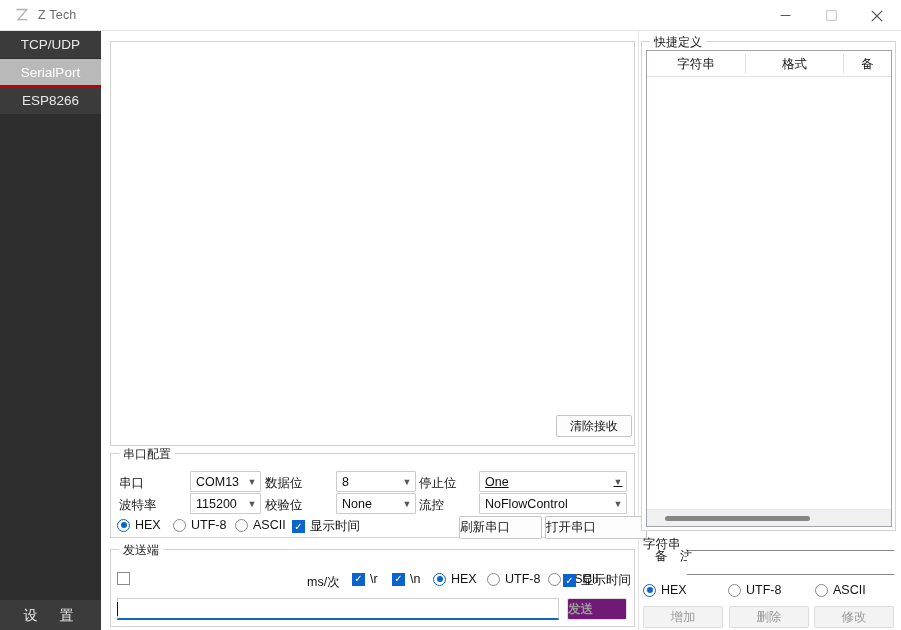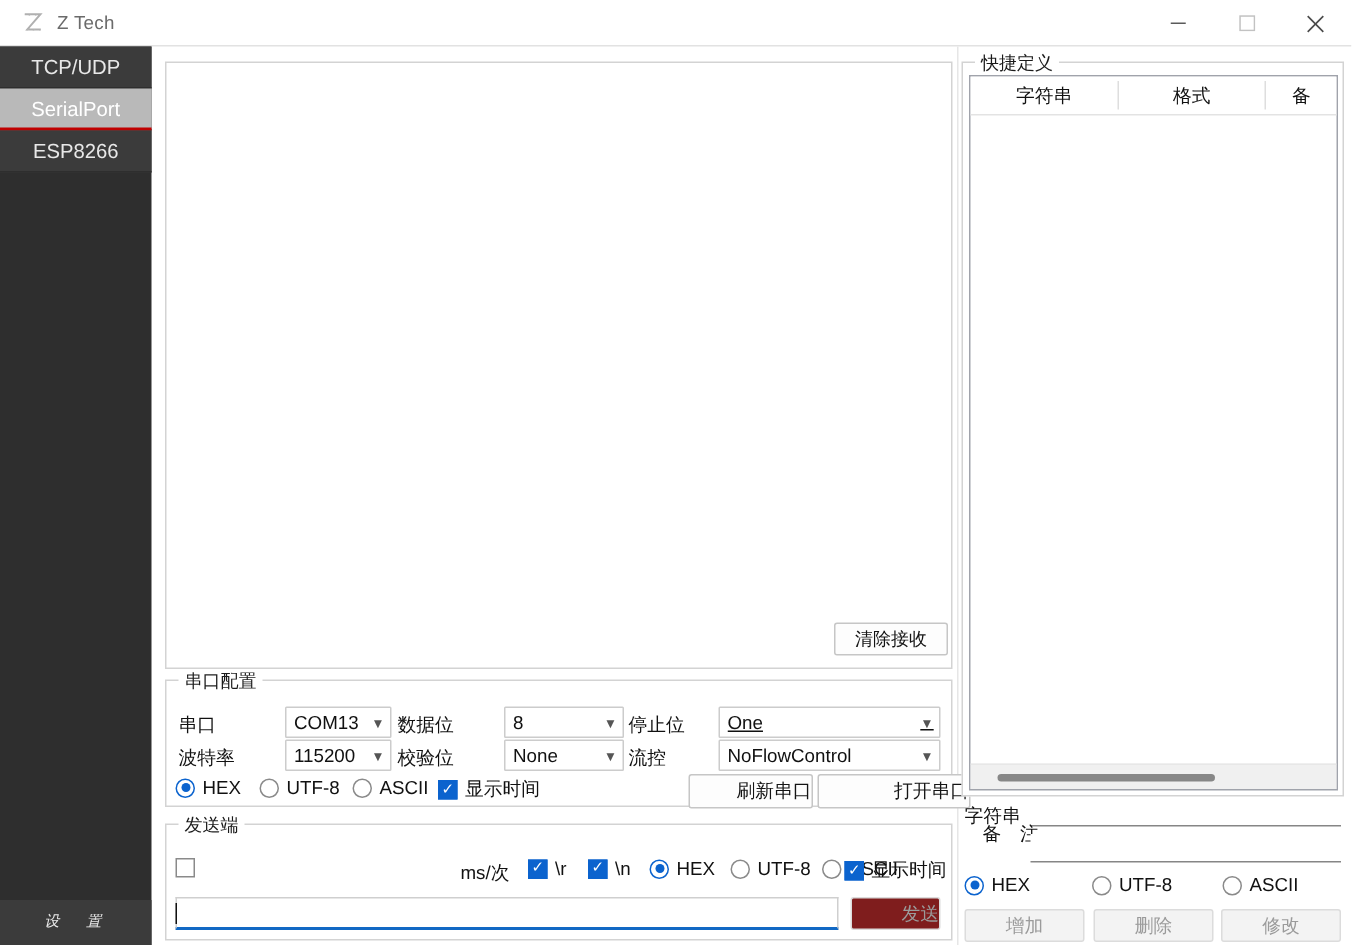--- a/index.html
+++ b/index.html
@@ -61,23 +61,22 @@
     background: #b9b9b9;
     color: #ffffff;
   }
   .nav-item.active::after {
     content: ""; position: absolute; left: 0; bottom: -1px;
     width: 101px; height: 2px; background: #c00000;
   }
   #nav-settings {
     position: absolute; left: 0; bottom: 0; width: 101px; height: 30px;
     line-height: 30px; text-align: center;
-    color: #e8e8e8; font-size: 10px; letter-spacing: 4px;
+    color: #e8e8e8; font-size: 14px; letter-spacing: 4px;
     background: #3b3b3b;
-    font-style: italic;
   }
 
   
   .groupbox {
     position: absolute;
     border: 1px solid #d3d3d3;
   }
   .gb-title {
     position: absolute; top: -8px; left: 8px;
     background: #ffffff;
@@ -163,23 +162,23 @@
   }
   .check.on { background: #0b63ce; border-color: #0b63ce; }
 
   .pbtn {
     position: absolute;
     height: 23px;
     background: #fdfdfd;
     border: 1px solid #c6c6c6;
     border-radius: 2px;
     font-size: 12.5px; color: #141414;
-    display: flex; align-items: center; justify-content: flex-end;
-  }
-  .pbtn.disabled { color: #9b9b9b; background:#7f1d1d; border-color:#dcdcdc; }
+    display: flex; align-items: center; justify-content: flex-start;
+  }
+  .pbtn.disabled { color: #9b9b9b; background:#701a75; border-color:#dcdcdc;font-weight:bold; }
 
   
   #send-group {
     left: 110px; top: 549px; width: 525px; height: 78px;
     background: #ffffff;
   }
   .uline-input {
     position: absolute;
     background: #ffffff;
     border: none;

